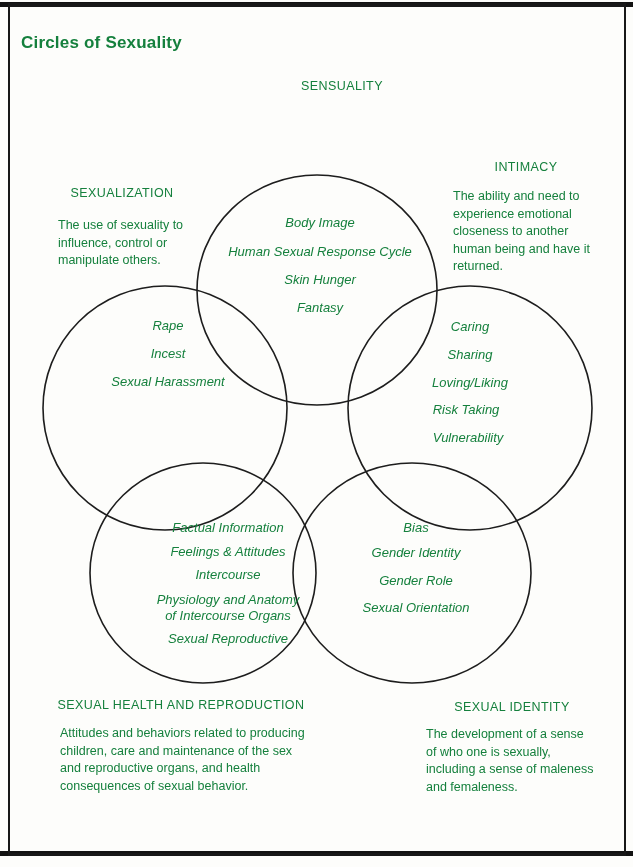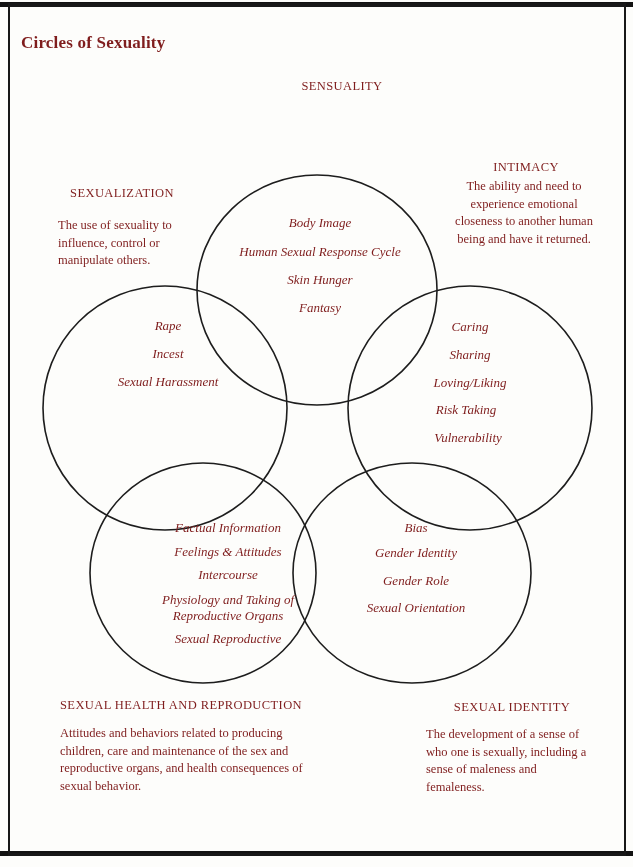--- a/index.html
+++ b/index.html
@@ -5,22 +5,22 @@
   html, body {
     margin: 0;
     padding: 0;
     background: #e8e8e4;
   }
   .page {
     position: relative;
     width: 633px;
     height: 867px;
     background: #fdfdfb;
-    color: #7f1d1d;
-    font-family: Liberation Serif, serif;
+    color: #15803d;
+    font-family: Liberation Sans, sans-serif;
     overflow: hidden;
   }
   .frame {
     position: absolute;
     left: 8px;
     top: 3px;
     right: 7px;
     bottom: 11px;
     border: 2px solid #181818;
     border-top-width: 4px;
@@ -107,31 +107,31 @@
   <div class="item" style="left:320px; top:272px;">Skin Hunger</div>
   <div class="item" style="left:320px; top:300px;">Fantasy</div>
 
   <div class="cap-heading" style="left:122px; top:186px;">SEXUALIZATION</div>
   <div class="desc" style="left:58px; top:217px; width:140px;">The use of sexuality to influence, control or manipulate others.</div>
   <div class="item" style="left:168px; top:318px;">Rape</div>
   <div class="item" style="left:168px; top:346px;">Incest</div>
   <div class="item" style="left:168px; top:374px;">Sexual Harassment</div>
 
   <div class="cap-heading" style="left:526px; top:160px;">INTIMACY</div>
-  <div class="desc" style="left:453px; top:178px; width:142px;text-align:center;">The ability and need to experience emotional closeness to another human being and have it returned.</div>
+  <div class="desc" style="left:453px; top:188px; width:142px;">The ability and need to experience emotional closeness to another human being and have it returned.</div>
   <div class="item" style="left:470px; top:319px;">Caring</div>
   <div class="item" style="left:470px; top:347px;">Sharing</div>
   <div class="item" style="left:470px; top:375px;">Loving/Liking</div>
   <div class="item" style="left:466px; top:402px;">Risk Taking</div>
   <div class="item" style="left:468px; top:430px;">Vulnerability</div>
 
   <div class="item" style="left:228px; top:520px;">Factual Information</div>
   <div class="item" style="left:228px; top:544px;">Feelings &amp; Attitudes</div>
   <div class="item" style="left:228px; top:567px;">Intercourse</div>
-  <div class="item wrap" style="left:228px; top:592px;">Physiology and Taking of Reproductive Organs</div>
+  <div class="item wrap" style="left:228px; top:592px;">Physiology and Anatomy of Intercourse Organs</div>
   <div class="item" style="left:228px; top:631px;">Sexual Reproductive</div>
   <div class="cap-heading" style="left:181px; top:698px;">SEXUAL HEALTH AND REPRODUCTION</div>
   <div class="desc" style="left:60px; top:725px; width:248px;">Attitudes and behaviors related to producing children, care and maintenance of the sex and reproductive organs, and health consequences of sexual behavior.</div>
 
   <div class="item" style="left:416px; top:520px;">Bias</div>
   <div class="item" style="left:416px; top:545px;">Gender Identity</div>
   <div class="item" style="left:416px; top:573px;">Gender Role</div>
   <div class="item" style="left:416px; top:600px;">Sexual Orientation</div>
   <div class="cap-heading" style="left:512px; top:700px;">SEXUAL IDENTITY</div>
   <div class="desc" style="left:426px; top:726px; width:170px;">The development of a sense of who one is sexually, including a sense of maleness and femaleness.</div>

